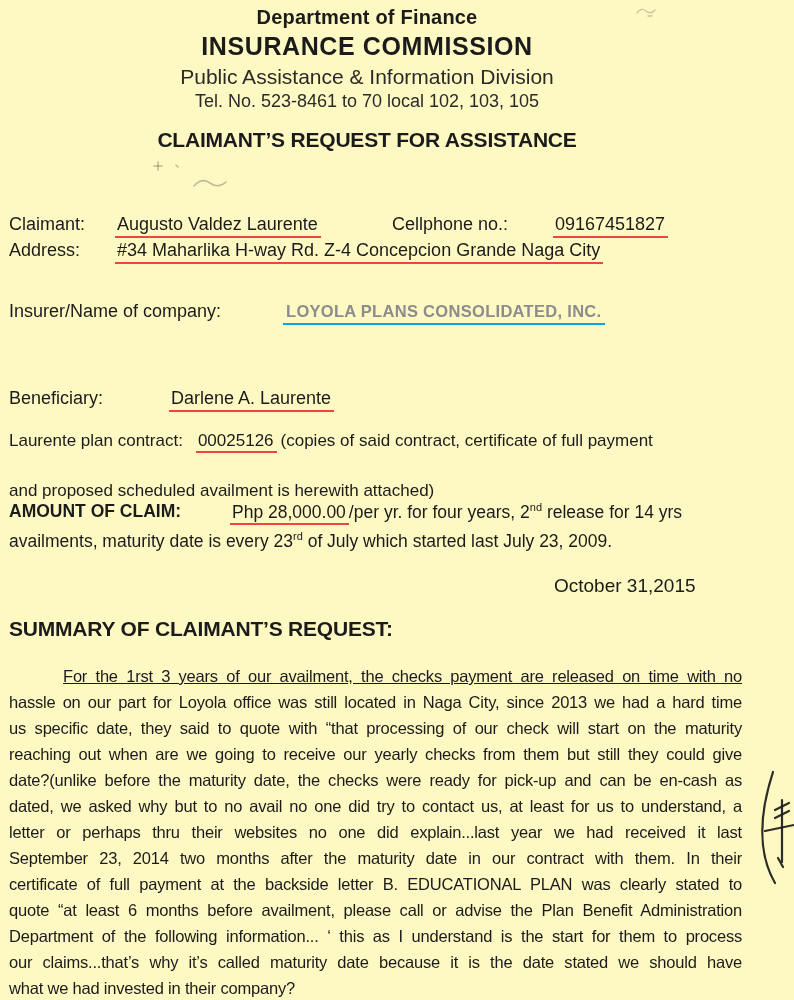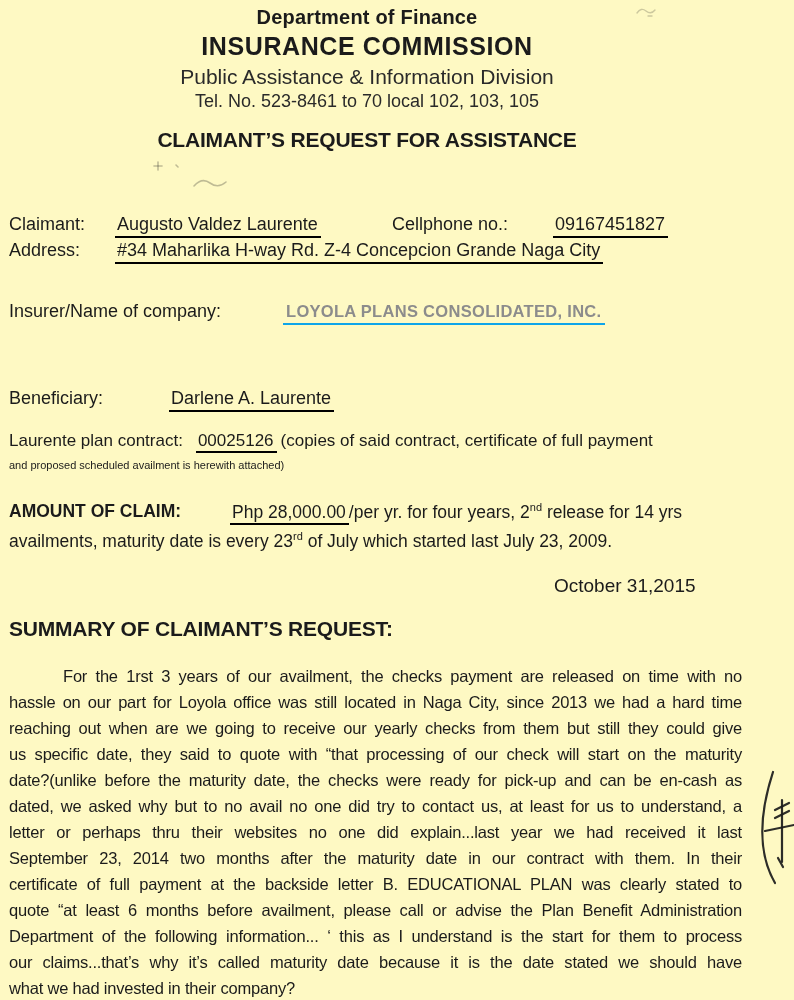--- a/index.html
+++ b/index.html
@@ -22,21 +22,21 @@
   .lh-tel  { font-size: 18px; font-weight: 400; margin-top: 2px; color: #2a2a2a; }
 
   .doc-title {
     position: absolute; left: 0; top: 128px; width: 734px;
     text-align: center; font-size: 21px; font-weight: 700; letter-spacing: -0.2px;
   }
 
   
   .row { position: absolute; left: 0; width: 794px; height: 28px; font-size: 18px; }
   .row span { position: absolute; white-space: nowrap; }
-  .u { border-bottom: 2px solid #000000; padding: 0 3px 1px 2px; }
+  .u { border-bottom: 2px solid #ef4444; padding: 0 3px 1px 2px; }
 
   .r-claimant    { top: 214px; }
   .r-address     { top: 240px; }
   .r-insurer     { top: 301px; }
   .r-enrollee    { top: 344px; }
   .r-beneficiary { top: 388px; }
 
   .lab { left: 9px; }
   .v-claimant  { left: 115px; }
   .l-cell      { left: 392px; }
@@ -44,21 +44,21 @@
   .v-address   { left: 115px; }
   .v-insurer   {
     left: 283px; font-weight: 700; font-size: 16.5px; letter-spacing: 0.3px;
     color: #8c8c8c; border-bottom: 2px solid #0ea5e9; padding: 0 4px 2px 3px; top: 1px;
   }
   .v-name      { left: 169px; }
 
   
   .contract-l1 { position: absolute; left: 9px; top: 431px; font-size: 17px; white-space: nowrap; }
   .contract-l1 .u { margin-left: 13px; margin-right: 4px; }
-  .contract-l2 { position: absolute; left: 9px; top: 459px; font-size: 11px; white-space: nowrap; }
+  .contract-l2 { position: absolute; left: 9px; top: 481px; font-size: 17px; white-space: nowrap; }
 
   
   .amount-l1 { position: absolute; left: 0; top: 501px; height: 28px; font-size: 17.5px; }
   .amount-l1 .claim-lab { position: absolute; left: 9px; font-weight: 700; white-space: nowrap; }
   .amount-l1 .claim-body { position: absolute; left: 230px; white-space: nowrap; }
   .amount-l2 { position: absolute; left: 9px; top: 530px; font-size: 17.5px; white-space: nowrap; }
   sup.ord { font-size: 11px; vertical-align: 7px; letter-spacing: 0; }
 
   .date-line { position: absolute; left: 554px; top: 575px; font-size: 19px; white-space: nowrap; }
 
@@ -66,21 +66,21 @@
     position: absolute; left: 9px; top: 617px;
     font-size: 21px; font-weight: 700; letter-spacing: -0.2px; white-space: nowrap;
   }
 
   
   .summary-paragraph { position: absolute; left: 9px; top: 663px; width: 733px; }
   .p-line {
     font-size: 16.5px; line-height: 26px; letter-spacing: -0.2px;
     text-align: justify; text-align-last: justify;
   }
-  .p-first { text-indent: 54px; }
+  .p-first { text-indent: 54px; text-decoration: underline; }
   .p-last  { text-align: left; text-align-last: left; }
 
   
   .mark { position: absolute; pointer-events: none; }
   .mark path { fill: none; stroke: #1b1b1b; stroke-linecap: round; stroke-linejoin: round; }
   .m-scribble { left: 730px; top: 740px; }
   .m-scribble path { stroke-width: 2.2px; opacity: 0.92; }
   .m-smudge { left: 150px; top: 156px; }
   .m-smudge path { stroke-width: 1.6px; opacity: 0.28; }
   .m-speck { left: 634px; top: 4px; }
@@ -136,22 +136,22 @@
     <span>availments, maturity date is every 23</span><sup class="ord">rd</sup><span> of July which started last July 23, 2009.</span>
   </div>
 
   <div class="date-line">October 31,2015</div>
 
   <div class="summary-heading">SUMMARY OF CLAIMANT’S REQUEST:</div>
 
   <div class="summary-paragraph">
     <div class="p-line p-first">For the 1rst 3 years of our availment, the checks payment are released on time with no</div>
     <div class="p-line">hassle on our part for Loyola office was still located in Naga City, since 2013 we had a hard time</div>
+    <div class="p-line">us specific date, they said to quote with “that processing of our check will start on the maturity</div>
     <div class="p-line">reaching out when are we going to receive our yearly checks from them but still they could give</div>
-    <div class="p-line">us specific date, they said to quote with “that processing of our check will start on the maturity</div>
     <div class="p-line">date?(unlike before the maturity date, the checks were ready for pick-up and can be en-cash as</div>
     <div class="p-line">dated, we asked why but to no avail no one did try to contact us, at least for us to understand, a</div>
     <div class="p-line">letter or perhaps thru their websites no one did explain...last year we had received it last</div>
     <div class="p-line">September 23, 2014 two months after the maturity date in our contract with them. In their</div>
     <div class="p-line">certificate of full payment at the backside letter B. EDUCATIONAL PLAN was clearly stated to</div>
     <div class="p-line">quote “at least 6 months before availment, please call or advise the Plan Benefit Administration</div>
     <div class="p-line">Department of the following information... ‘ this as I understand is the start for them to process</div>
     <div class="p-line">our claims...that’s why it’s called maturity date because it is the date stated we should have</div>
     <div class="p-line p-last">what we had invested in their company?</div>
   </div>

